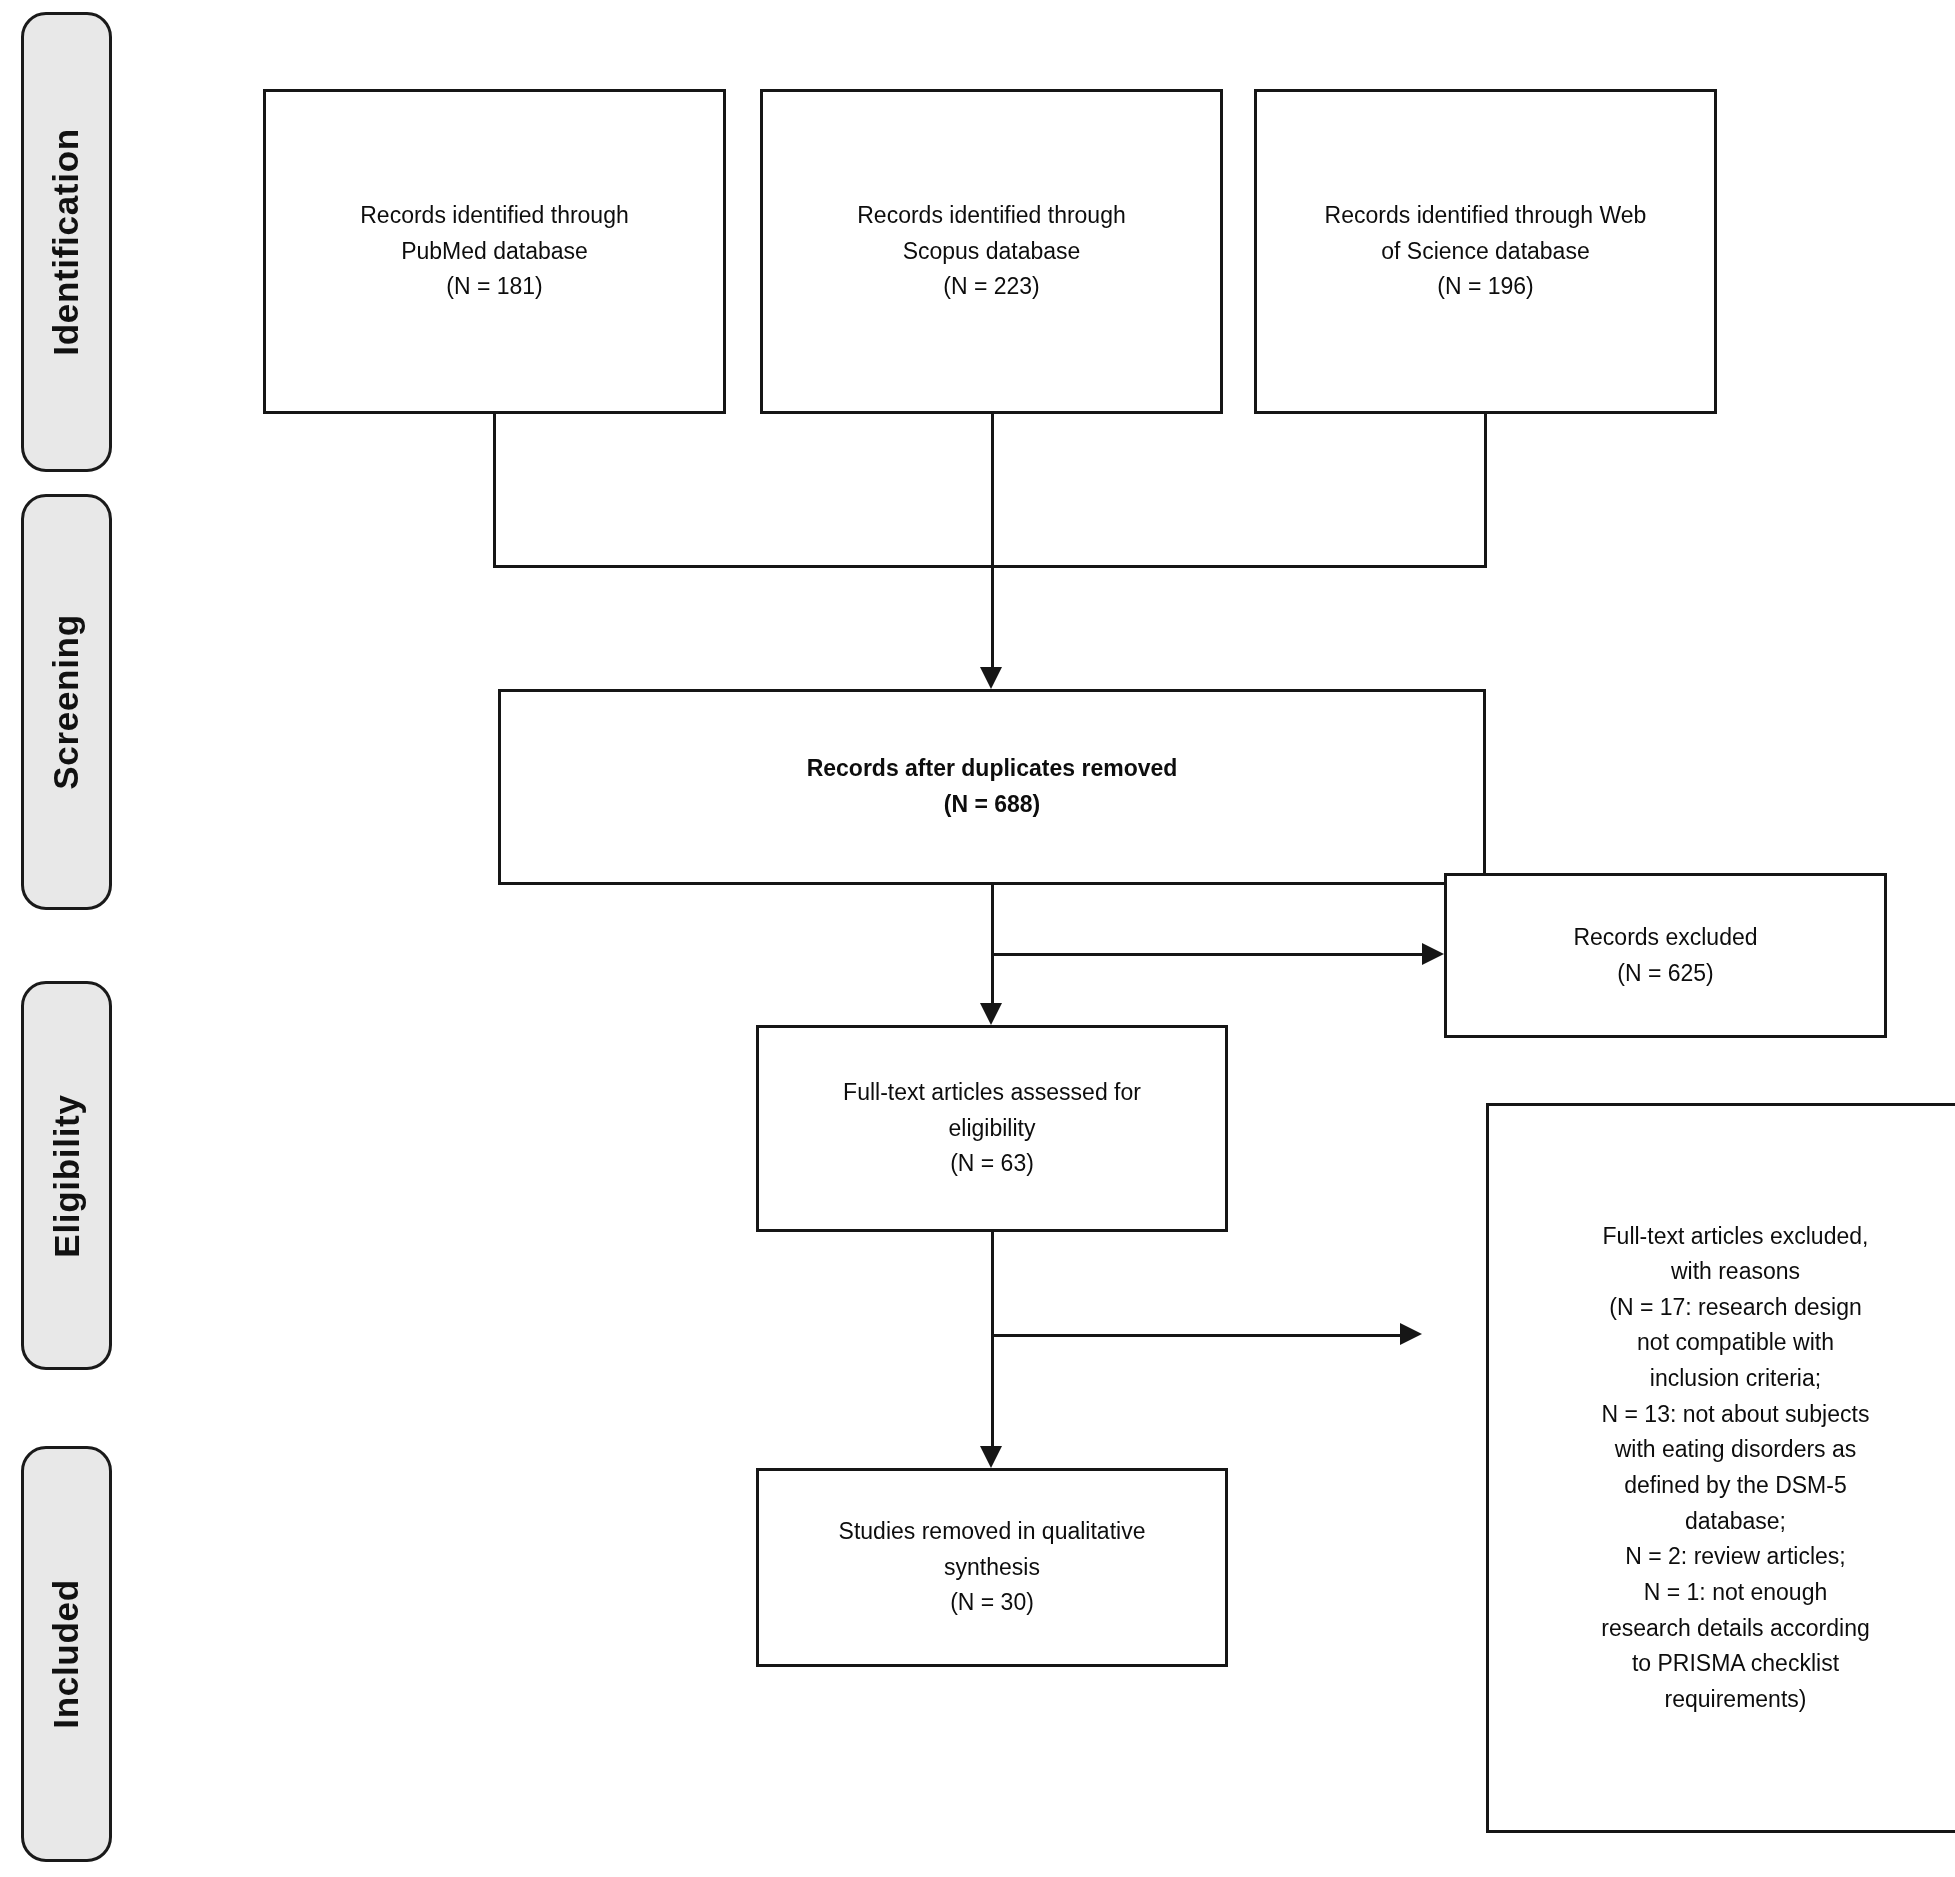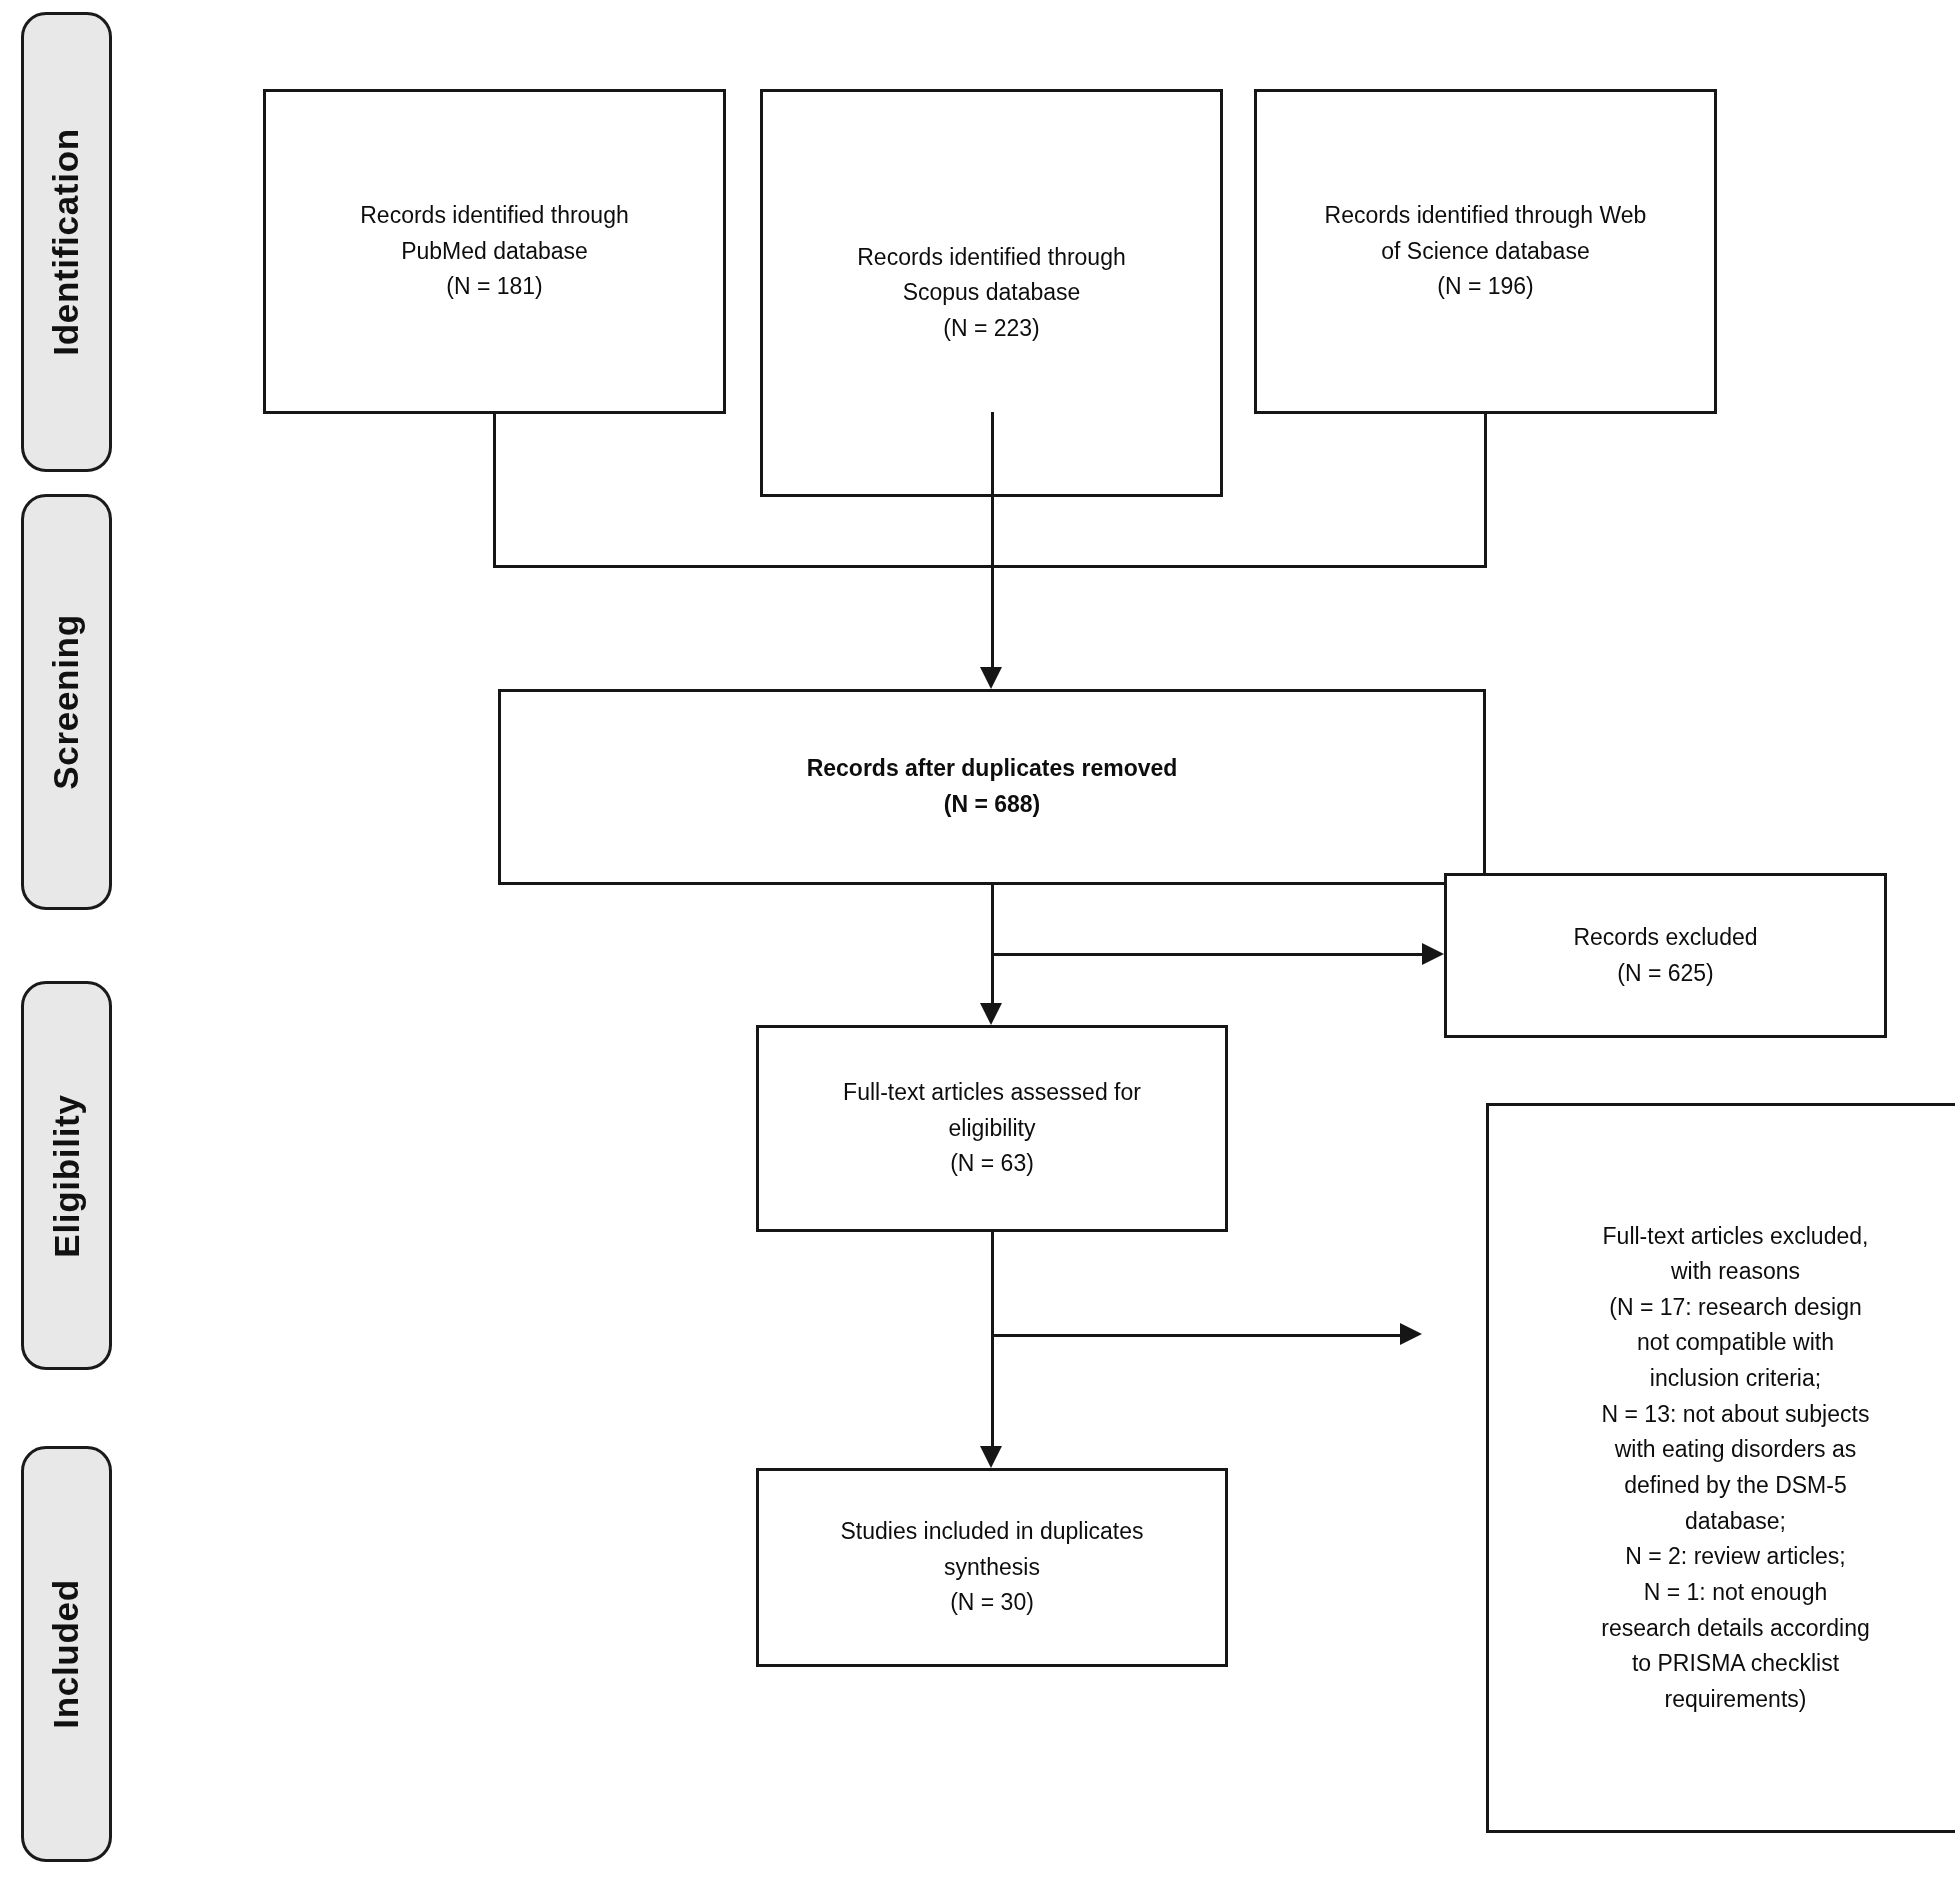--- a/index.html
+++ b/index.html
@@ -90,21 +90,21 @@
   <div class="stage" style="top:1446px; height:416px;">
     <div class="stage-label">Included</div>
   </div>
 
   <div class="box" style="left:263px; top:89px; width:463px; height:325px;">
     <div class="box-inner w470">
       <div>Records identified through PubMed database</div>
       <div>(N = 181)</div>
     </div>
   </div>
-  <div class="box" style="left:760px; top:89px; width:463px; height:408px;">
+  <div class="box" style="left:760px; top:89px; width:463px; height:325px;">
     <div class="box-inner w470">
       <div>Records identified through Scopus database</div>
       <div>(N = 223)</div>
     </div>
   </div>
   <div class="box" style="left:1254px; top:89px; width:463px; height:325px;">
     <div class="box-inner w470">
       <div>Records identified through Web of Science database</div>
       <div>(N = 196)</div>
     </div>
@@ -161,19 +161,19 @@
         <div>N = 2: review articles;</div>
         <div>N = 1: not enough</div>
         <div>research details according</div>
         <div>to PRISMA checklist</div>
         <div>requirements)</div>
       </div>
   </div>
 
   <div class="box" style="left:756px; top:1468px; width:472px; height:199px;">
     <div class="box-inner w500">
-      <div>Studies included in duplicates synthesis</div>
+      <div>Studies removed in qualitative synthesis</div>
       <div>(N = 30)</div>
     </div>
   </div>
 
 </div>
 
 
 </body></html>

